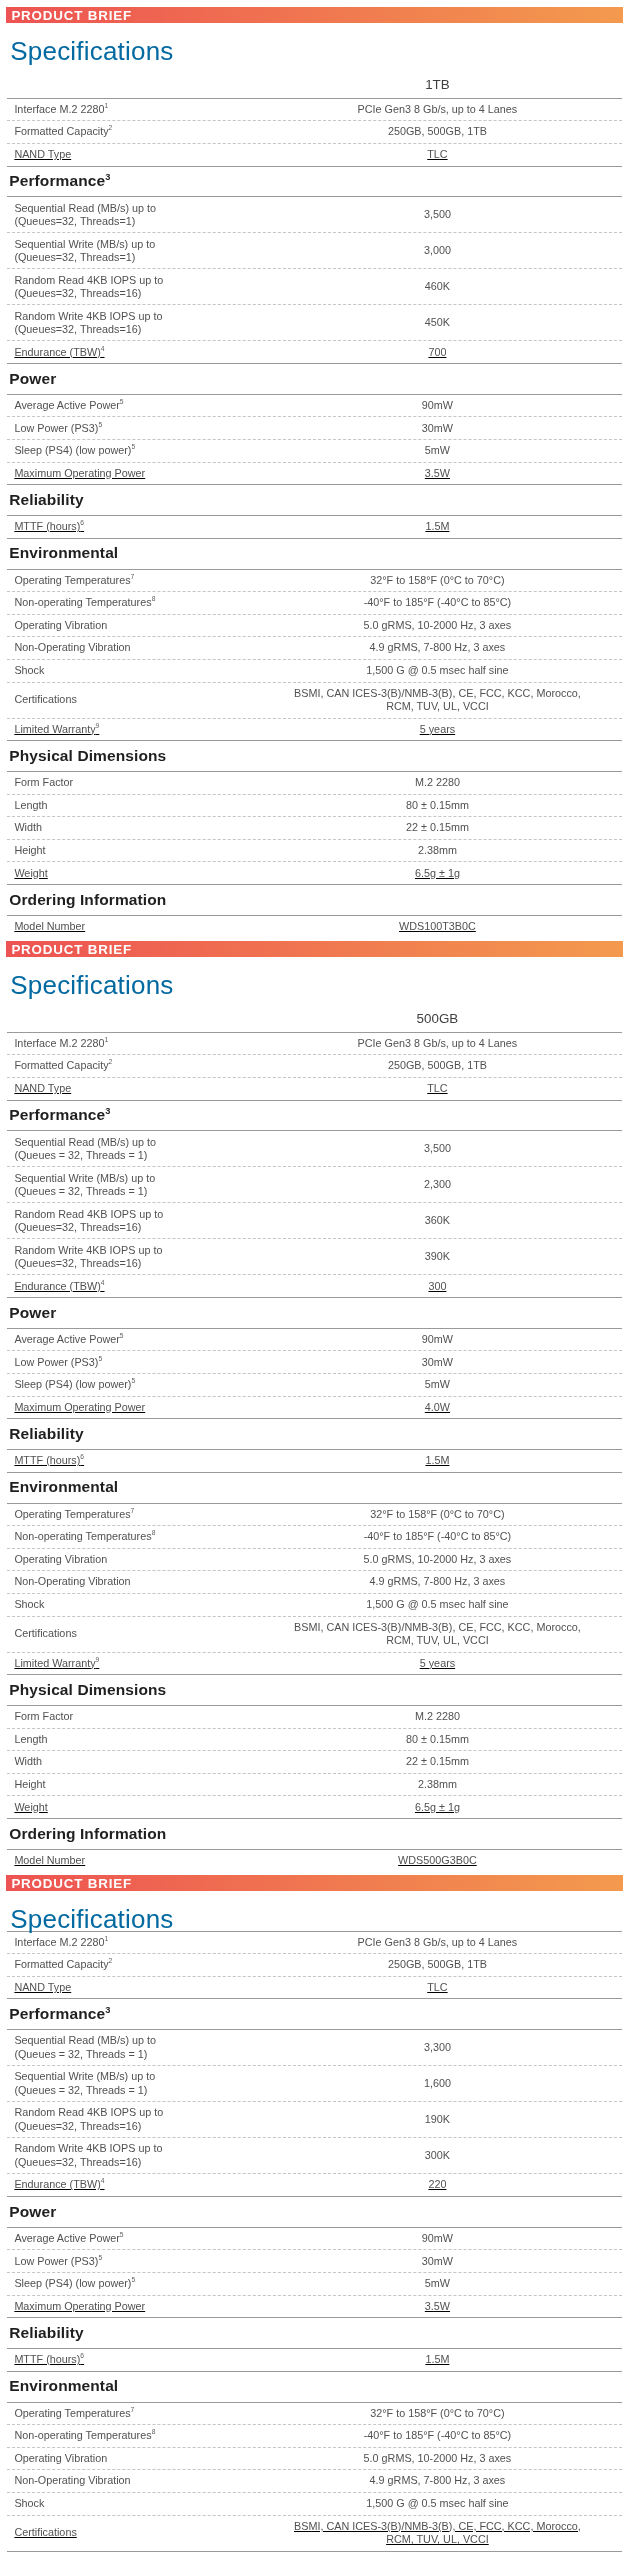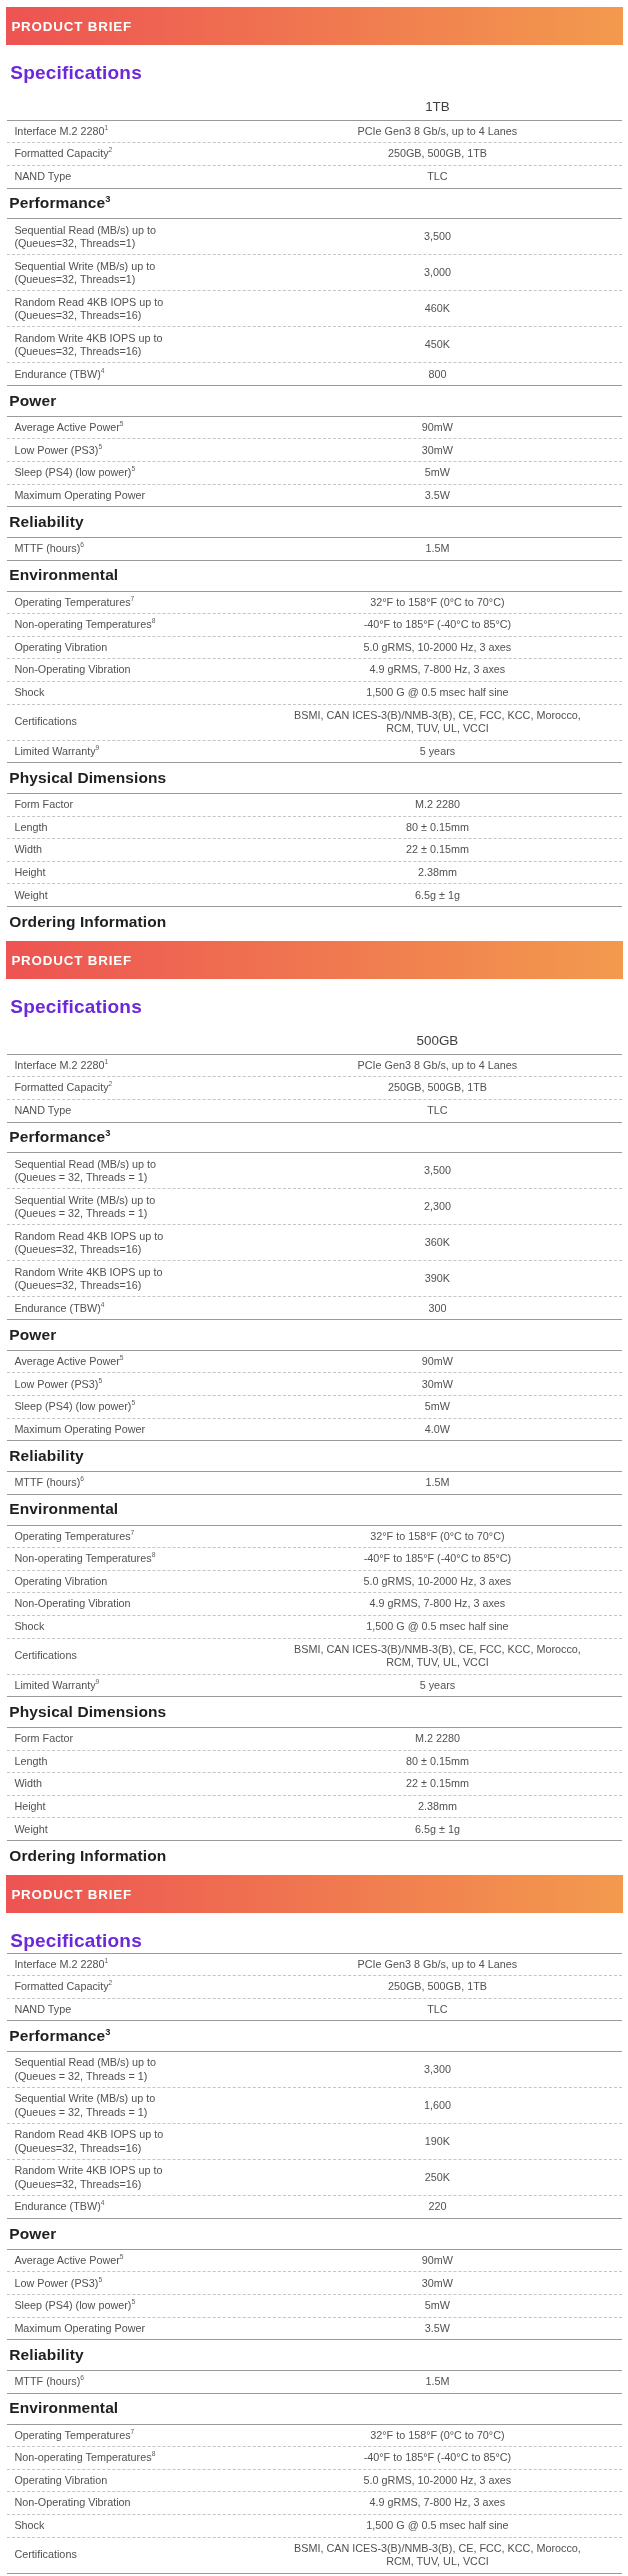--- a/index.html
+++ b/index.html
@@ -3,46 +3,46 @@
 <meta charset="utf-8">
 <style>
   html,body { margin:0; padding:0; background:#ffffff; }
   body {
     width:629px;
     font-family:"Liberation Sans", sans-serif;
     -webkit-font-smoothing:antialiased;
   }
   .section { height:934px; padding-top:7.2px; box-sizing:border-box; overflow:hidden; }
   .band {
-    height:38px; margin:0 6.2px; display:flex; align-items:center;
+    height:16px; margin:0 6.2px; display:flex; align-items:center;
     padding-left:5.2px; box-sizing:border-box;
   }
   .band-label {
     color:#ffffff; font-size:13.4px; font-weight:700; letter-spacing:0.8px;
   }
   h1.page-title {
-    margin:15.5px 0 0 10.3px; font-size:19px; line-height:24px; font-weight:700;
-    color:#6d28d9; letter-spacing:0.2px;
+    margin:15.5px 0 0 10.3px; font-size:26px; line-height:24px; font-weight:400;
+    color:#0369a1; letter-spacing:0.2px;
   }
   .cap-row { display:flex; margin:14.4px 7.2px 5.2px;align-items:center; }
   .cap-spacer { flex:0 0 40%; }
   .cap-val {
     flex:1; text-align:center; font-size:13.4px; line-height:15.5px; color:#3f3f3f;
   }
   .group h2 {
     margin:6.7px 0 6.7px 9.3px; font-size:15.5px; line-height:16.5px; font-weight:700;
     color:#1f1f1f; letter-spacing:0.1px;
   }
   .group h2 sup { font-size:9.3px; line-height:0; color:#1f1f1f; }
   .rows { margin:0 7.2px; border-top:0.5px solid #9a9a9a; }
   .row {
     display:flex; align-items:center; padding:4.1px 0;
     border-bottom:0.5px dashed #c5c5c5;
   }
-  .row:last-child { border-bottom:0.5px solid #9a9a9a; }
+  .row:last-child { border-bottom:0.5px solid #9a9a9a;text-decoration:underline; }
   .lbl {
     flex:0 0 40%; padding-left:7.2px; box-sizing:border-box;
     color:#515151; font-size:10.8px; line-height:13.4px;
   }
   .lbl sup { font-size:6.7px; line-height:0; color:#5c5c5c; }
   .val {
     flex:1; text-align:center; color:#515151; font-size:10.8px; line-height:13.4px;
   }
   .l2 { display:block; }
 </style>
@@ -98,21 +98,21 @@
     <div class="val"><span>460K</span><span class="l2"></span></div>
   </div>
 
   <div class="row">
     <div class="lbl"><span>Random Write 4KB IOPS up to</span><sup></sup><span class="l2">(Queues=32, Threads=16)</span></div>
     <div class="val"><span>450K</span><span class="l2"></span></div>
   </div>
 
   <div class="row">
     <div class="lbl"><span>Endurance (TBW)</span><sup>4</sup><span class="l2"></span></div>
-    <div class="val"><span>800</span><span class="l2"></span></div>
+    <div class="val"><span>700</span><span class="l2"></span></div>
   </div>
 </div>
   </div>
 
   <div class="group">
     <h2><span>Power</span><sup></sup></h2>
     <div class="rows">
   <div class="row">
     <div class="lbl"><span>Average Active Power</span><sup>5</sup><span class="l2"></span></div>
     <div class="val"><span>90mW</span><span class="l2"></span></div>
@@ -443,21 +443,21 @@
     <div class="val"><span>1,600</span><span class="l2"></span></div>
   </div>
 
   <div class="row">
     <div class="lbl"><span>Random Read 4KB IOPS up to</span><sup></sup><span class="l2">(Queues=32, Threads=16)</span></div>
     <div class="val"><span>190K</span><span class="l2"></span></div>
   </div>
 
   <div class="row">
     <div class="lbl"><span>Random Write 4KB IOPS up to</span><sup></sup><span class="l2">(Queues=32, Threads=16)</span></div>
-    <div class="val"><span>250K</span><span class="l2"></span></div>
+    <div class="val"><span>300K</span><span class="l2"></span></div>
   </div>
 
   <div class="row">
     <div class="lbl"><span>Endurance (TBW)</span><sup>4</sup><span class="l2"></span></div>
     <div class="val"><span>220</span><span class="l2"></span></div>
   </div>
 </div>
   </div>
 
   <div class="group">

